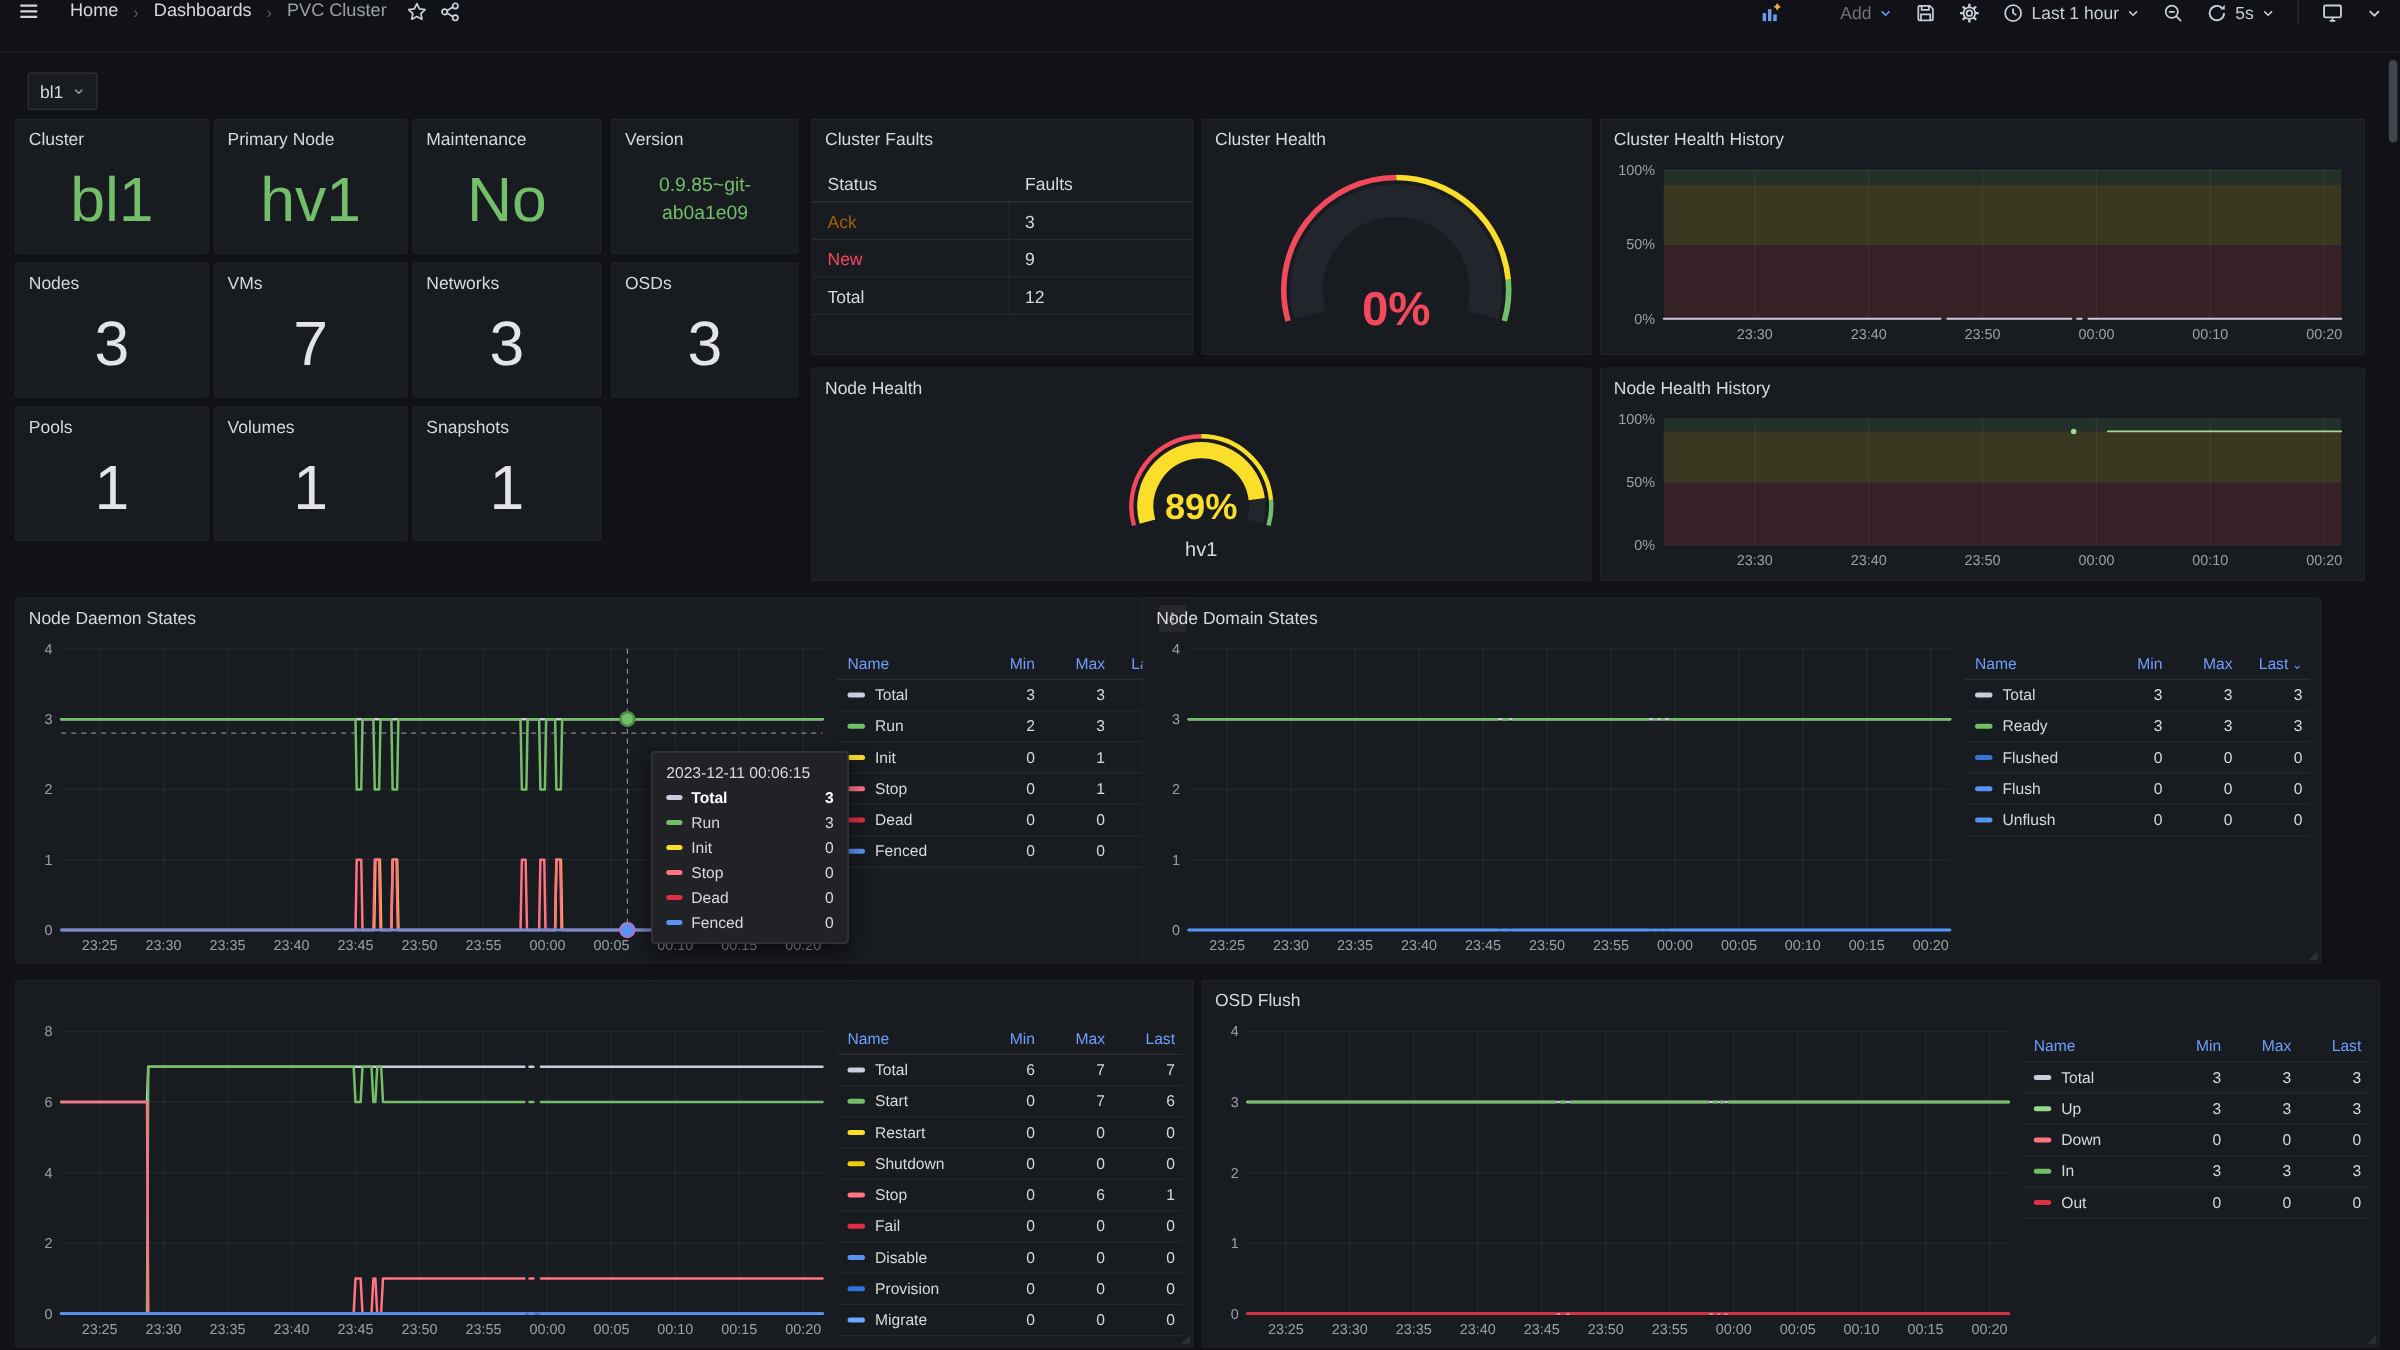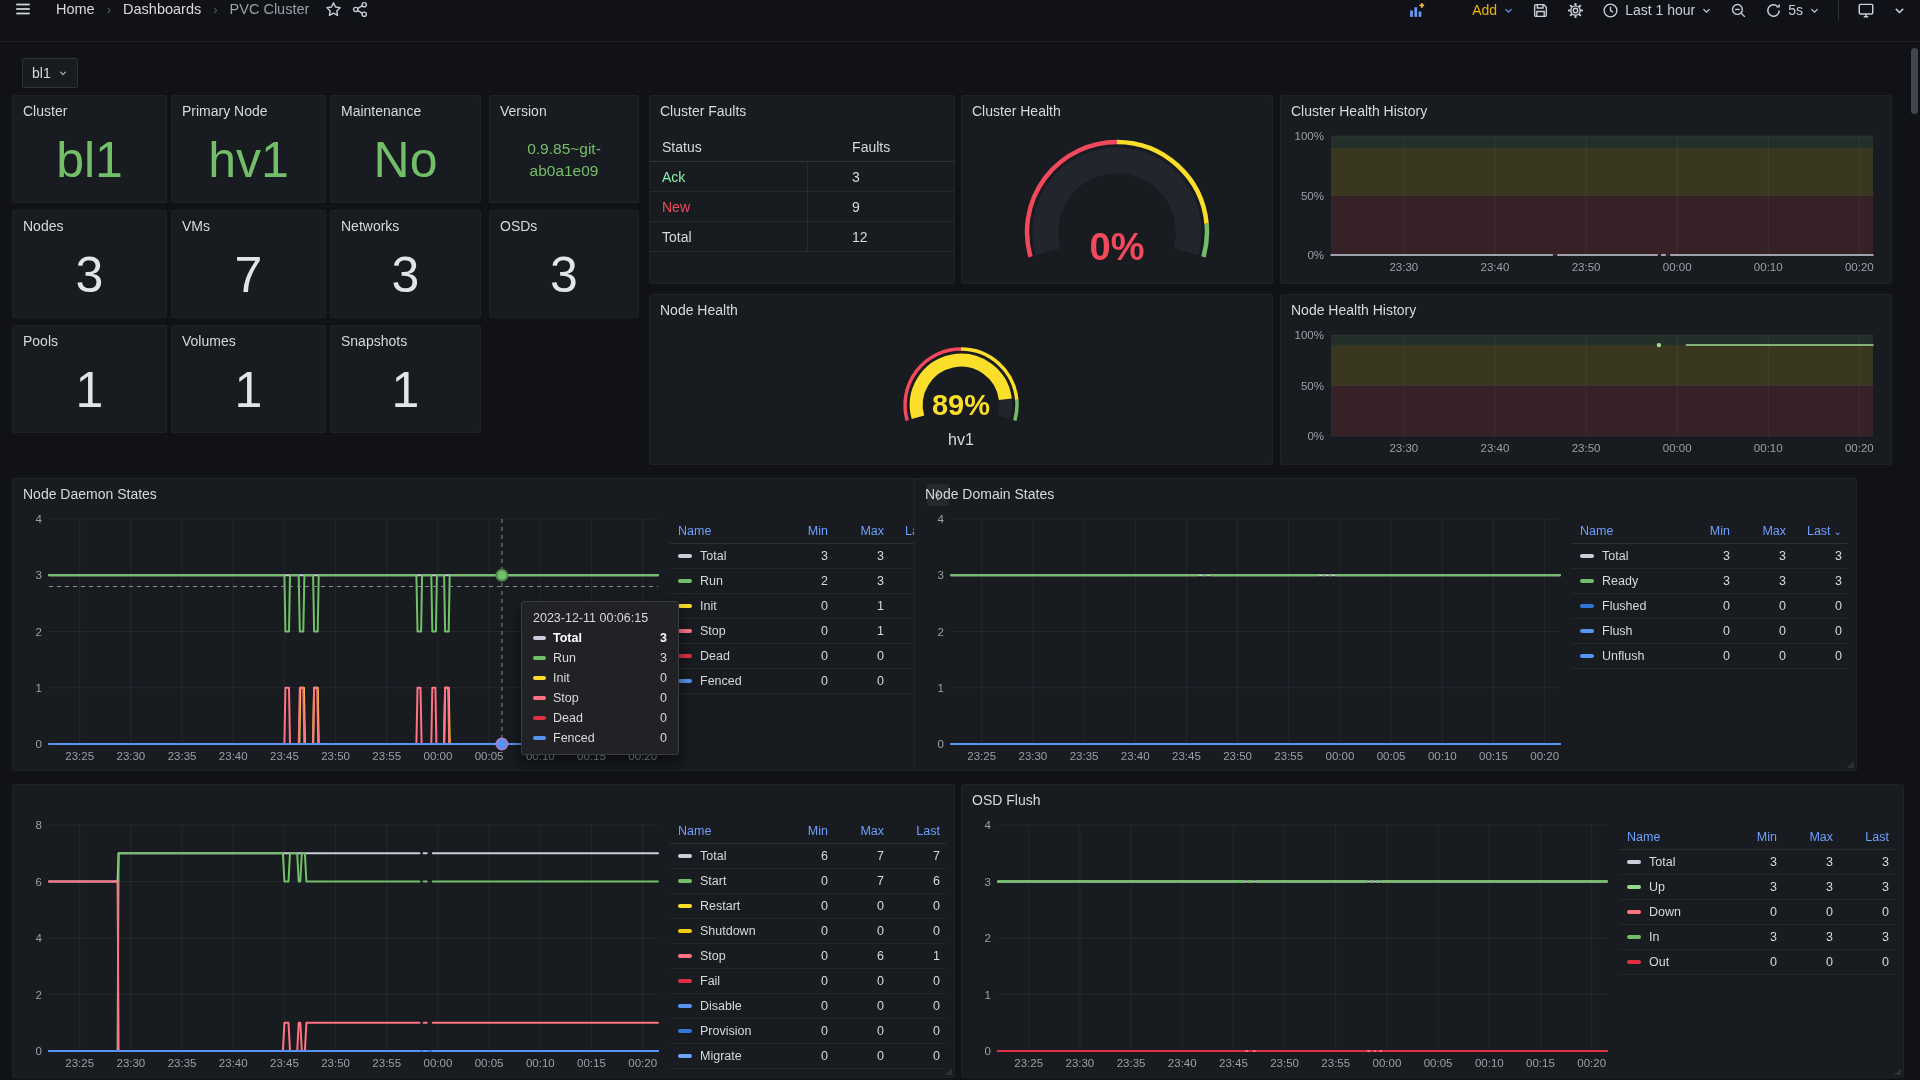--- a/index.html
+++ b/index.html
@@ -10,21 +10,21 @@
   .topbar { position:absolute; left:0; top:0; width:1920px; height:42px;
     background:#111217; border-bottom:1px solid #1d1f24; display:flex; align-items:flex-start;
     padding:0 14px; z-index:50; }
   .tb-left { display:flex; align-items:center; gap:10px; }
   .tb-right { margin-left:auto; display:flex; align-items:center; gap:18px; }
   .crumb { font-size:14.5px; color:#d8d9da; cursor:pointer; }
   .crumb.dim { color:#9aa0a6; }
   .crumb-sep { color:#5a5f66; font-size:13px; padding:0 2px; }
   .icon-btn { display:flex; align-items:center; gap:6px; color:#c7d0d9; font-size:14px; cursor:pointer; }
   .icon-btn svg { display:block; }
-  .add-label { color:#eab308; font-weight:500;margin-left:41px; }
+  .add-label { color:#737373; font-weight:500;margin-left:41px; }
   .tb-divider { width:1px; height:20px; background:#2c2f36; }
 
   
   .var-box { position:absolute; left:22px; top:58px; height:30px; min-width:48px;
     background:#181b1f; border:1px solid #2e3138; border-radius:2px; display:flex;
     align-items:center; gap:7px; padding:0 9px; font-size:14px; color:#d8d9da; cursor:pointer; z-index:5; }
 
   
   .panel { position:absolute; background:#181b1f; border:1px solid #202226; border-radius:2px; }
   .panel-title { position:absolute; left:0; top:0; right:0; height:30px; padding:7px 10px 0 10px;
@@ -35,21 +35,21 @@
 
   
   .stat-value-wrap { position:absolute; inset:22px 0 0 0; display:flex; align-items:center; justify-content:center; }
   .stat-value { font-size:50px; font-weight:500; line-height:1; }
   .stat-value.green { color:#73bf69; }
   .stat-value.white { color:#e3e4e8; }
   .stat-value.version { font-size:15.5px; font-weight:500; color:#73bf69; white-space:pre-line; text-align:center; line-height:1.45; }
 
   
   .faults-table { position:absolute; left:0; right:0; top:36px; font-size:14px; }
-  .f-row { display:flex; height:30px; align-items:center; border-bottom:1px solid rgba(204,204,220,0.09);gap:32px; }
+  .f-row { display:flex; height:30px; align-items:center; border-bottom:1px solid rgba(204,204,220,0.09); }
   .f-row.head { font-weight:400; color:#d8d9da; border-bottom:1px solid rgba(204,204,220,0.14); }
   .f-c1 { width:52%; padding-left:12px; border-right:1px solid rgba(204,204,220,0.09); height:100%; display:flex; align-items:center; }
   .f-row.head .f-c1 { border-right:none; }
   .f-c2 { padding-left:12px; }
 
   
   .chart-area { position:absolute; left:6px; right:288px; top:30px; bottom:4px; }
   .chart-area.full { right:10px; bottom:6px; }
   .legend { position:absolute; right:8px; top:40px; width:276px; font-size:12.5px; }
   .lg-row { display:flex; align-items:center; height:25px; border-bottom:1px solid rgba(204,204,220,0.07); }
@@ -278,21 +278,21 @@
 </div>
 
 <div class="panel" style="left:649px;top:95px;width:306px;height:189px">
   <div class="panel-title">Cluster Faults</div>
   <div class="faults-table">
     <div class="f-row head">
       <div class="f-c1">Status</div>
       <div class="f-c2">Faults</div>
     </div>
     <div class="f-row">
-      <div class="f-c1" style="color:#86efac">Ack</div>
+      <div class="f-c1" style="color:#a16207">Ack</div>
       <div class="f-c2">3</div>
     </div>
     <div class="f-row">
       <div class="f-c1" style="color:#f2495c">New</div>
       <div class="f-c2">9</div>
     </div>
     <div class="f-row">
       <div class="f-c1">Total</div>
       <div class="f-c2">12</div>
     </div>

